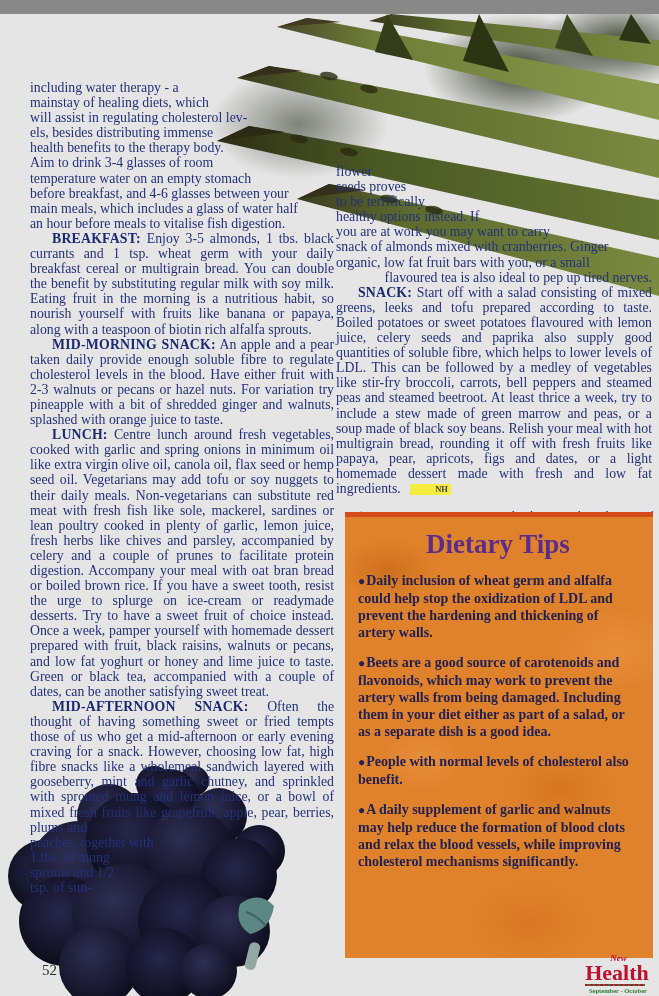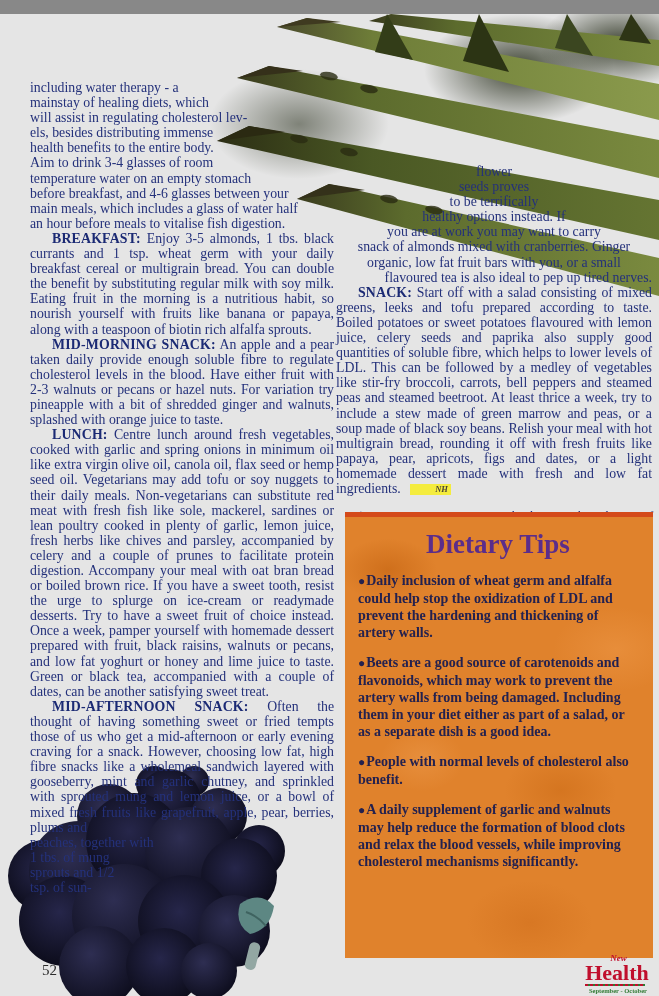--- a/index.html
+++ b/index.html
@@ -12,26 +12,26 @@
   
   #asparagus{position:absolute; top:0; right:0; width:480px; height:285px;}
   #berries{position:absolute; left:4px; top:742px; width:296px; height:240px;}
   
   #left-col{position:absolute; left:30px; top:66px; width:304px; font-size:13.8px; line-height:15.1px;}
   .line{white-space:nowrap;}
   .para{margin:0; text-align:justify; text-indent:22px;}
   .shead{font-weight:bold; color:#1b2a74; letter-spacing:.2px;}
   
   #right-col{position:absolute; left:336px; top:150px; width:316px; font-size:13.8px; line-height:15.1px;}
-  .rt{text-align:center; white-space:nowrap;}
+  .rt{text-align:left; white-space:nowrap;}
   .rt-left{text-align:right; white-space:nowrap;}
   .byline{font-style:italic; text-align:right; font-size:12.5px; line-height:16px; margin-top:12px;}
   .endmark{
     display:inline-block; background:#F4EC3E; color:#4a4435;
-    font-size:8.5px; font-weight:bold; font-style:italic;
+    font-size:8.5px; font-weight:bold; 
     padding:1px 3px; margin-left:6px; line-height:9px; vertical-align:1px;
   }
   
   #tips-box{
     position:absolute; left:345px; top:498px; width:308px; height:446px;
     box-sizing:border-box; padding:8px 15px 18px 13px;
     border-top:5px solid #D44A1A;
     background:
       radial-gradient(70px 45px at 14% 12%, rgba(186,88,8,.45), transparent 70%),
       radial-gradient(90px 60px at 88% 30%, rgba(240,155,75,.45), transparent 70%),
@@ -149,21 +149,21 @@
     <path d="M236,148 q20,-14 34,2 q-4,24 -24,28 q-16,-10 -10,-30 Z" fill="#5d8783"></path>
     <path d="M242,156 q12,4 20,14" stroke="#3f6360" stroke-width="2" fill="none"></path>
     <rect x="243" y="186" width="11" height="28" rx="5" fill="#93a7a3" transform="rotate(14 248 200)"></rect>
   </svg>
 
   <div id="left-col">
     <div class="line">including water therapy - a</div>
     <div class="line">mainstay of healing diets, which</div>
     <div class="line">will assist in regulating cholesterol lev-</div>
     <div class="line">els, besides distributing immense</div>
-    <div class="line">health benefits to the entire body.</div>
+    <div class="line">health benefits to the therapy body.</div>
     <div class="line">Aim to drink 3-4 glasses of  room</div>
     <div class="line">temperature water on an empty stomach</div>
     <div class="line">before breakfast, and 4-6 glasses between your</div>
     <div class="line">main meals, which includes a glass of  water half</div>
     <div class="line">an hour before meals to vitalise fish digestion.</div>
 
     <p class="para">
       <span class="shead">BREAKFAST:</span>
       <span>Enjoy 3-5 almonds, 1 tbs. black currants and 1 tsp. wheat germ with your daily breakfast cereal or multigrain bread.  You can double the benefit by substituting regular milk with soy milk. Eating fruit in the morning is a nutritious habit, so nourish yourself with fruits like banana or papaya, along with a teaspoon of biotin rich alfalfa sprouts.</span>
     </p>

